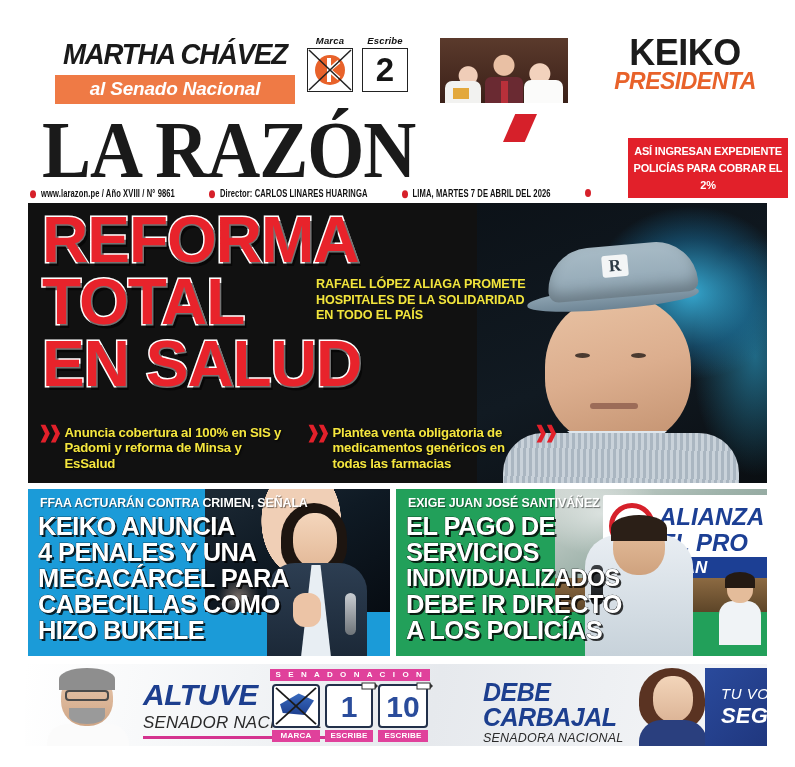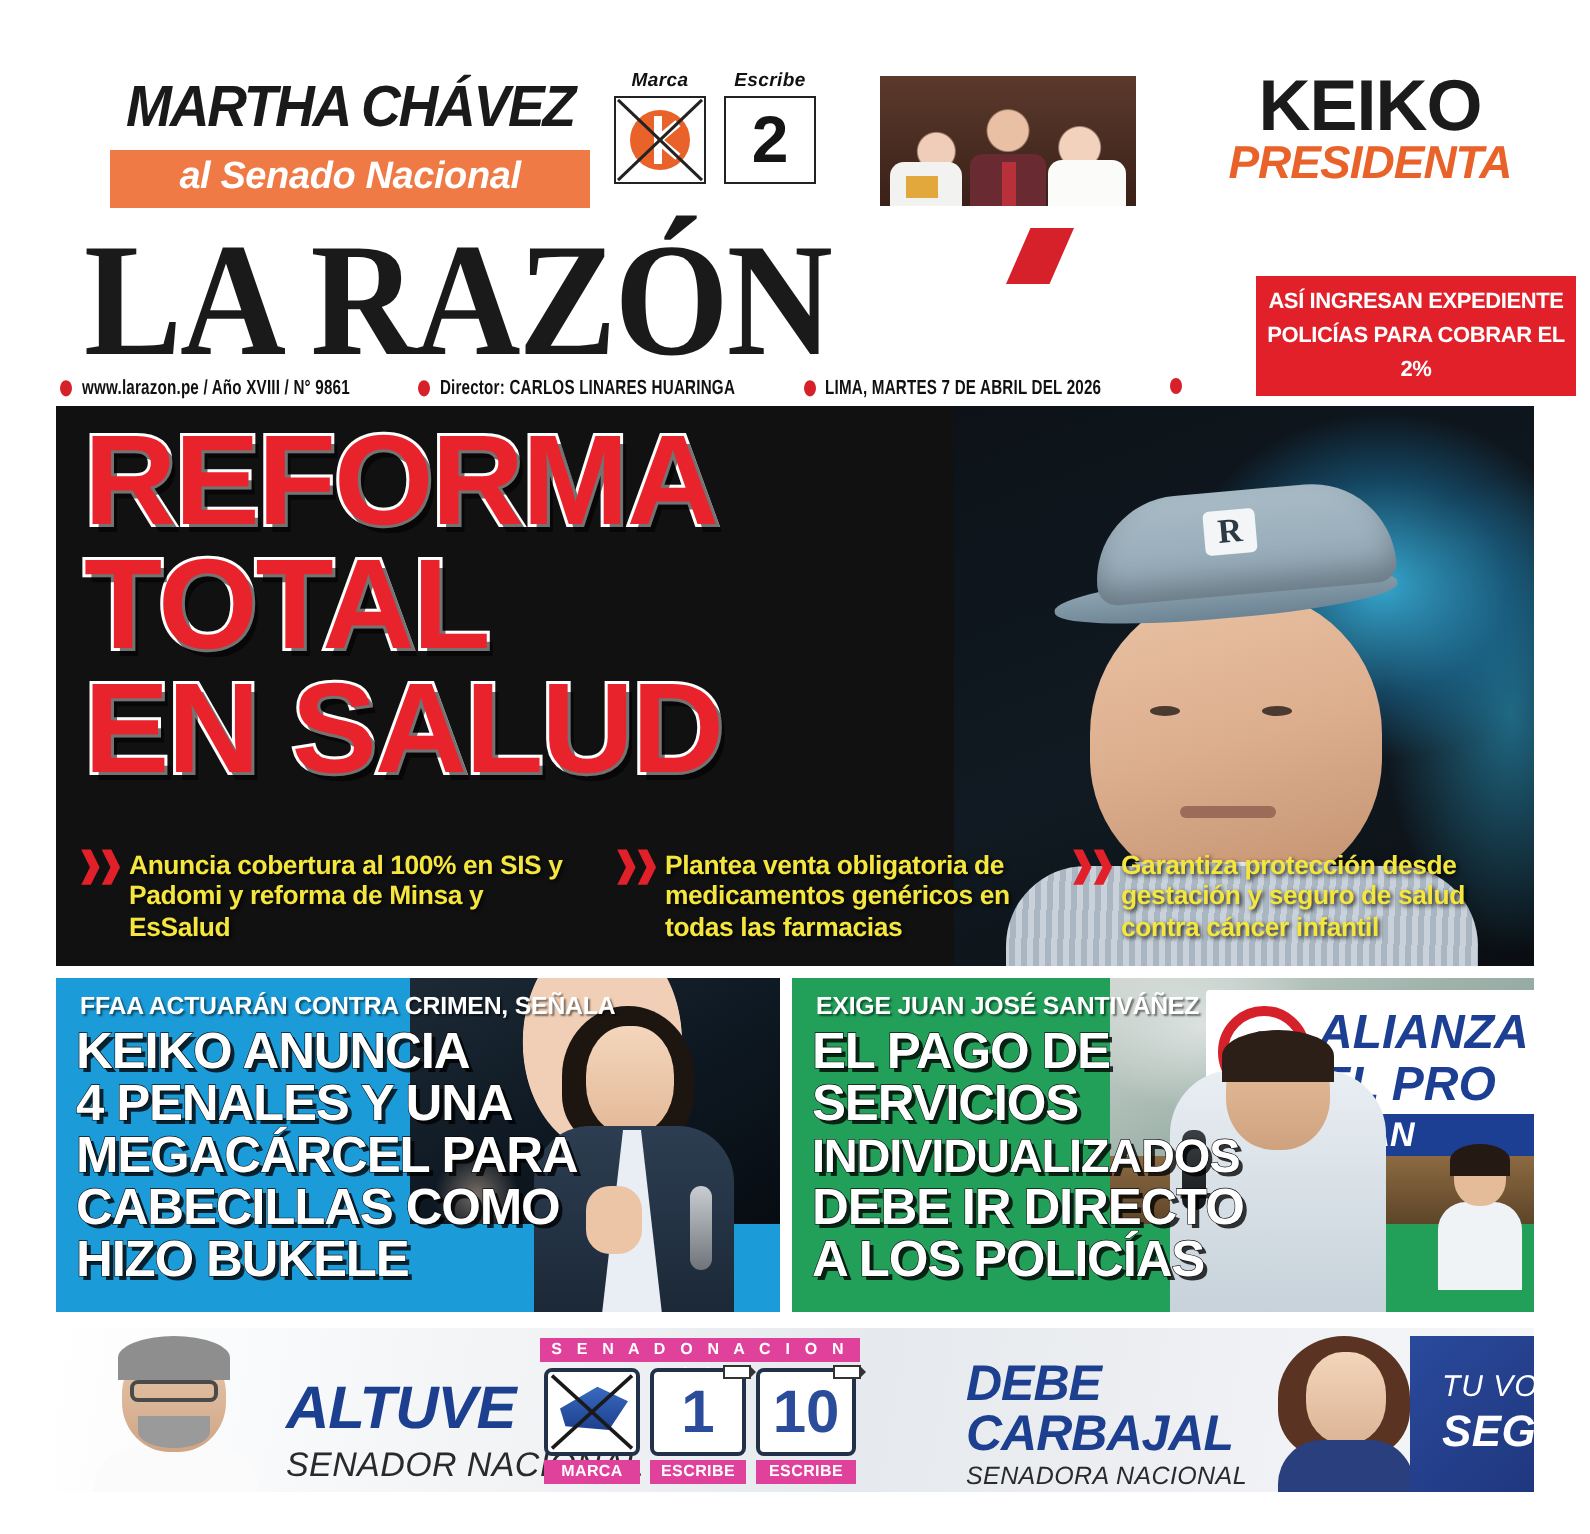--- a/index.html
+++ b/index.html
@@ -309,21 +309,21 @@
   .bb-face {
     position:absolute; left:22px; top:4px; width:82px; height:78px;
   }
   .bbf-head { position:absolute; left:14px; top:4px; width:52px; height:54px; background:linear-gradient(#e9c9ae,#cfa585); border-radius:46%; }
   .bbf-hair { position:absolute; left:12px; top:0px; width:56px; height:22px; background:#8e8e8e; border-radius:50% 50% 0 0;}
   .bbf-glass { position:absolute; left:18px; top:22px; width:44px; height:11px; border:2px solid #4a4a4a; border-radius:4px; }
   .bbf-beard { position:absolute; left:22px; top:40px; width:36px; height:16px; background:#9a9a9a; border-radius:0 0 50% 50%;}
   .bbf-body { position:absolute; left:0px; top:56px; width:82px; height:26px; background:#fbfbfb; border-radius:20px 20px 0 0;}
 
   .bb-altuve { position:absolute; left:118px; top:14px; width:190px; }
-  .bb-altuve .n1 { font:bold italic 30px "Liberation Sans",sans-serif; color:#1d3f8f; letter-spacing:-0.5px;margin-top:10px; }
+  .bb-altuve .n1 { font:bold italic 30px "Liberation Sans",sans-serif; color:#1d3f8f; letter-spacing:-0.5px; }
   .bb-altuve .n2 { font:italic 17px "Liberation Sans",sans-serif; color:#2a2a2a; letter-spacing:0.2px; margin-top:1px;}
   .bb-ul { width:186px; height:2.5px; background:#d4338f; margin-top:3px; }
 
   .sn-lbl {
     position:absolute; left:270px; top:669px; width:160px; height:12px;
     background:#e0419b; color:#fff; font-size:8px; font-weight:bold;
     letter-spacing:2.6px; text-align:center; line-height:12px;
   }
   .vb2 { position:absolute; top:684px; border:2px solid #22304a; background:#fff; border-radius:4px; }
   .vb2.m { left:272px; width:48px; height:44px; }
@@ -444,33 +444,33 @@
       </div>
     </div>
 
     <div class="headline">
       <div class="hl">REFORMA</div>
       <div class="hl">TOTAL</div>
       <div class="hl">EN  SALUD</div>
     </div>
   </div>
 
+  <div class="kicker">RAFAEL LÓPEZ ALIAGA PROMETE HOSPITALES DE LA SOLIDARIDAD EN TODO EL PAÍS</div>
 
   <div class="bullets">
     <div class="bullet b1">
       <span class="chev">❱❱</span>
       <span class="btxt">Anuncia cobertura al 100% en SIS y Padomi y reforma de Minsa y EsSalud</span>
     </div>
     <div class="bullet b2">
       <span class="chev">❱❱</span>
       <span class="btxt">Plantea venta obligatoria de medicamentos genéricos en todas las farmacias</span>
     </div>
     <div class="bullet b3">
       <span class="chev">❱❱</span>
-      <span class="btxt">Garantiza protección desde gestación y seguro de salud contra cáncer infantil</span>
     </div>
   </div>
 
   <div class="story left">
     <div class="st-photo keiko-photo">
       <div class="kp-hair"></div>
       <div class="kp-face"></div>
       <div class="kp-jacket"></div>
       <div class="kp-shirt"></div>
       <div class="kp-hands"></div>

